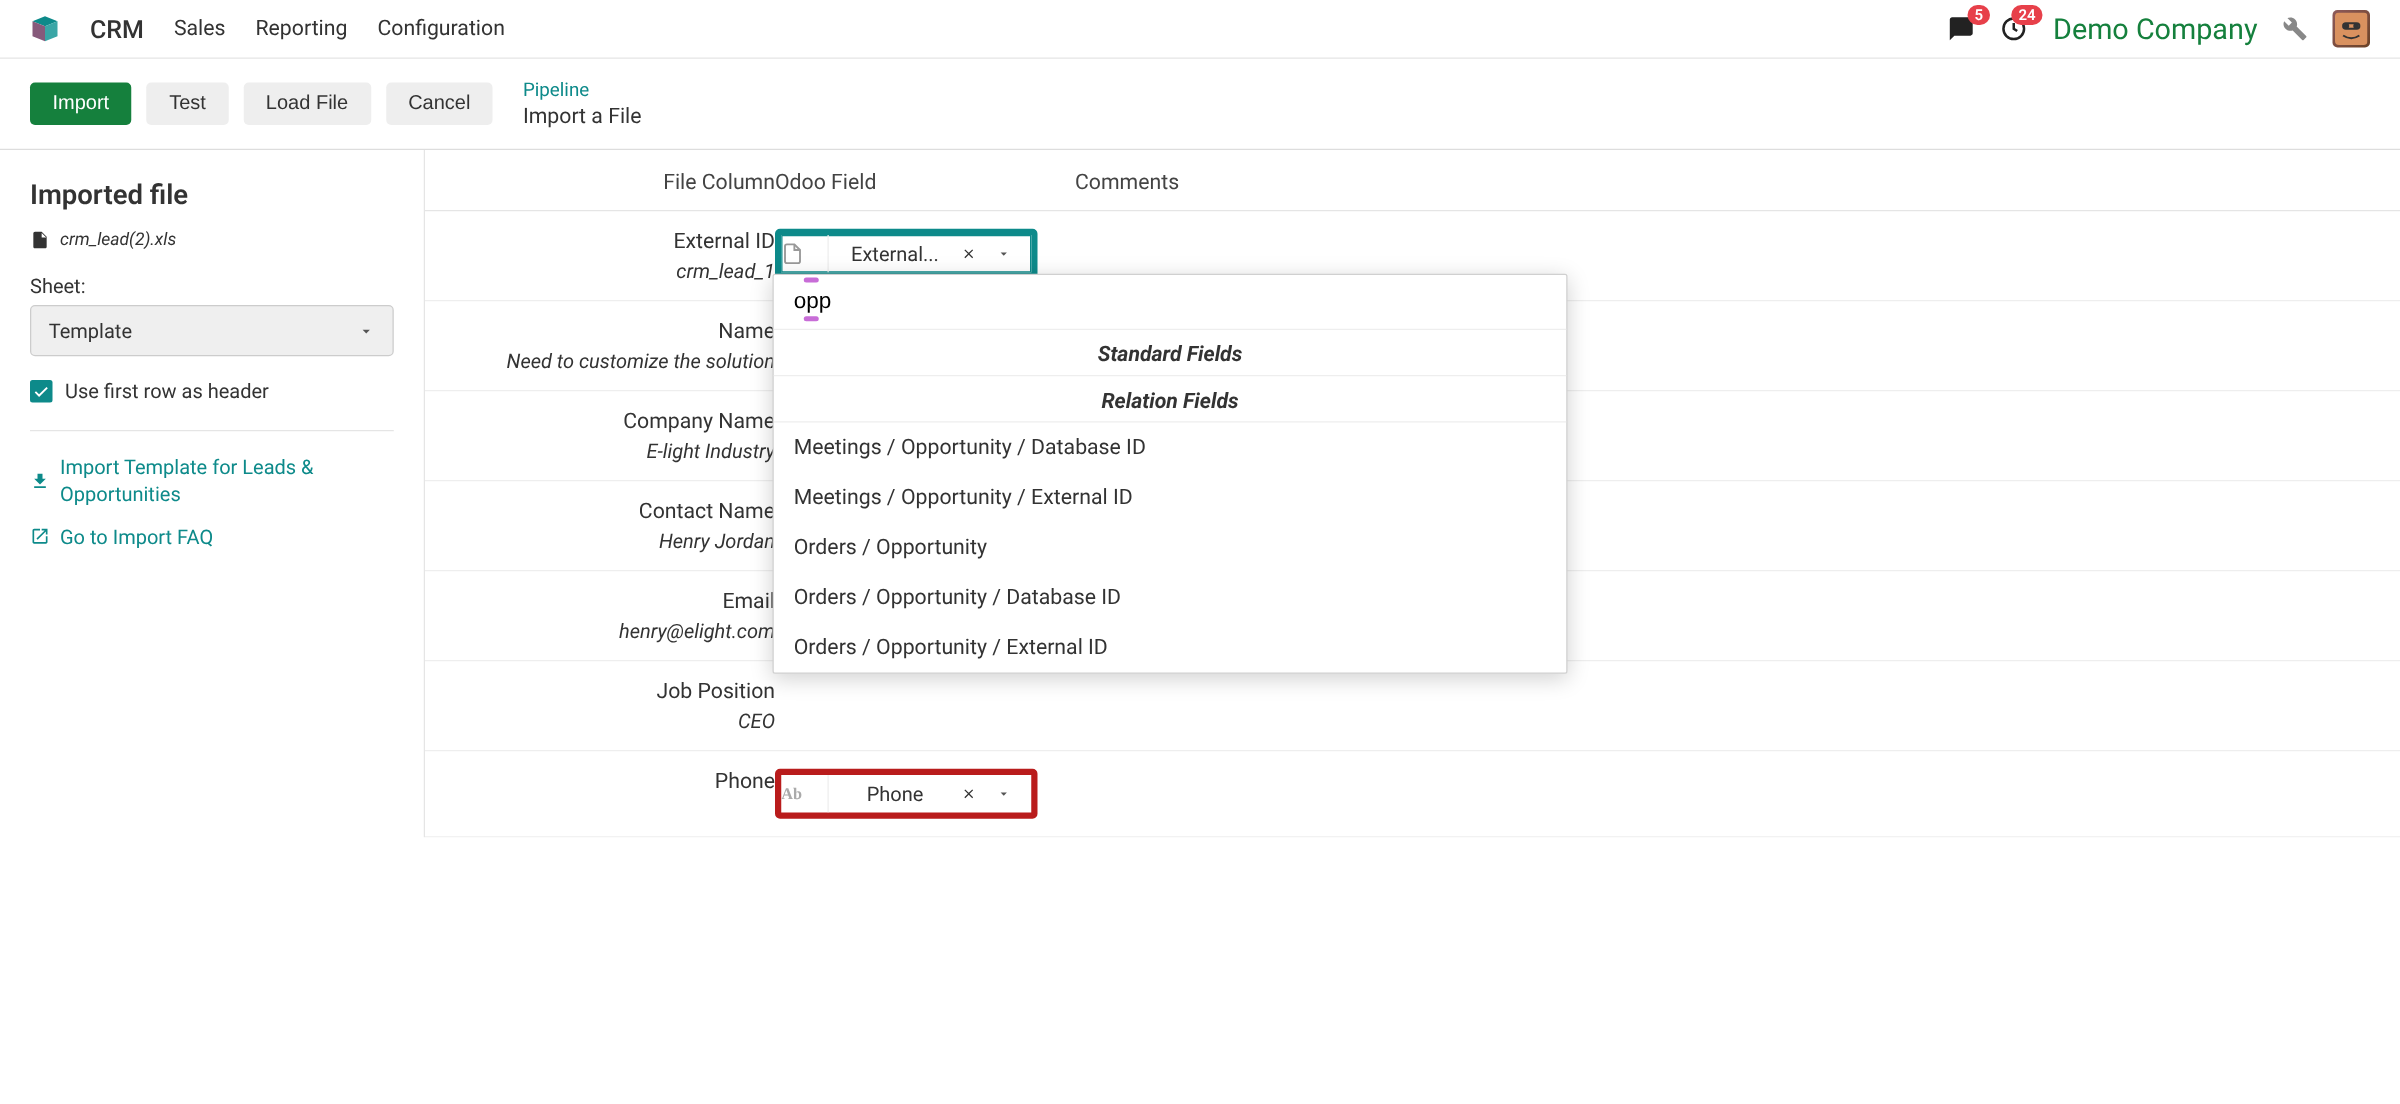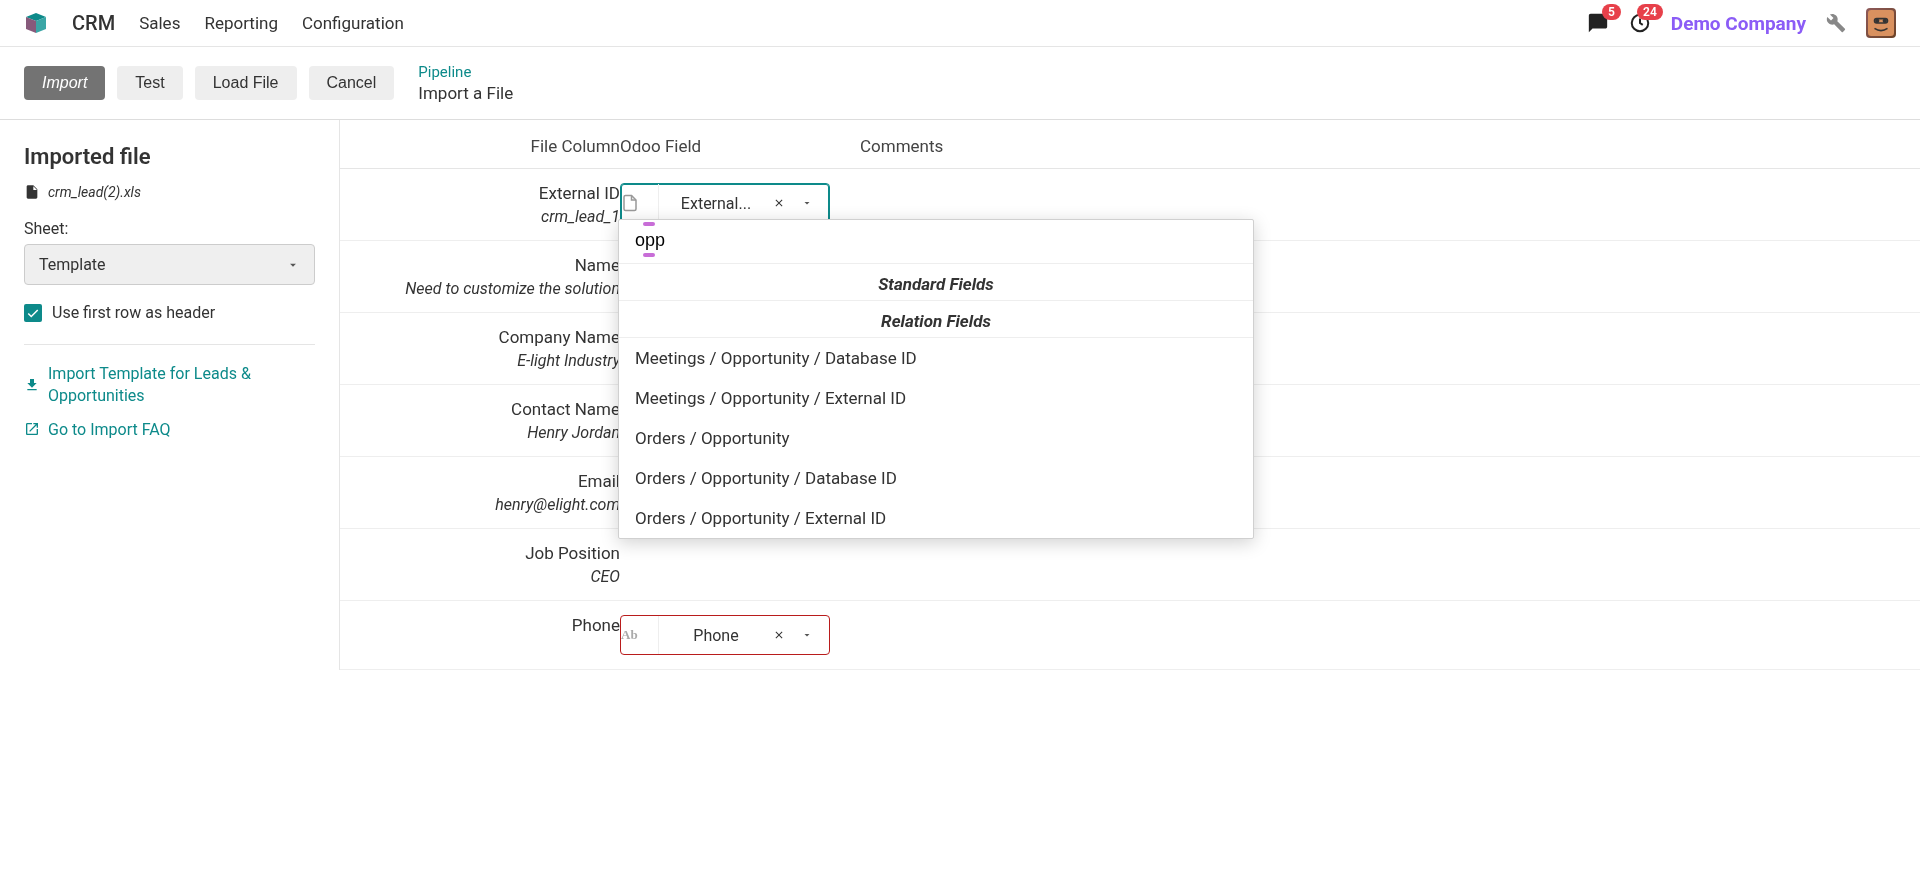--- a/index.html
+++ b/index.html
@@ -8,27 +8,27 @@
   
   .navbar { display: flex; align-items: center; justify-content: space-between; padding: 8px 24px; border-bottom: 1px solid #e5e5e5; }
   .nav-left { display: flex; align-items: center; gap: 24px; }
   .logo { display: flex; align-items: center; }
   .logo svg { width: 24px; height: 24px; }
   .app-name { font-size: 20px; font-weight: 500; color: #333; }
   .nav-link { font-size: 17px; color: #333; cursor: pointer; }
   .nav-right { display: flex; align-items: center; gap: 20px; }
   .badge-wrap { position: relative; cursor: pointer; }
   .badge { position: absolute; top: -8px; right: -12px; background: #e7404a; color: #fff; border-radius: 14px; font-size: 12px; font-weight: 600; padding: 1px 6px; min-width: 18px; text-align: center; }
-  .company-name { font-size: 19px; color: #8b5cf6; font-weight: bold; }
+  .company-name { font-size: 23px; color: #15803d; }
   .avatar { width: 30px; height: 30px; border-radius: 4px; background: linear-gradient(135deg, #8e5a5a, #6b4226); display: flex; align-items: center; justify-content: center; }
 
   
   .toolbar { display: flex; align-items: center; padding: 16px 24px; gap: 12px; border-bottom: 1px solid #ddd; }
   .btn { border: none; border-radius: 4px; padding: 8px 18px; font-size: 16px; cursor: pointer; }
-  .btn-primary { background: #737373; color: #fff; font-style: italic; }
+  .btn-primary { background: #15803d; color: #fff; }
   .btn-secondary { background: #eeeeee; color: #333; }
   .breadcrumb { margin-left: 12px; display: flex; flex-direction: column; gap: 2px; }
   .breadcrumb-link { color: #0d8a8a; font-size: 15px; cursor: pointer; }
   .breadcrumb-current { font-size: 17px; color: #333; }
 
   
   .main { display: flex; }
   .side { width: 340px; border-right: 1px solid #e5e5e5; padding: 24px; }
   .section-title { font-size: 22px; font-weight: 600; margin-bottom: 14px; }
   .file-row { display: flex; align-items: center; gap: 8px; margin-bottom: 18px; font-style: italic; }
@@ -43,21 +43,21 @@
   
   .content { flex: 1; }
   .table-header { display: flex; padding: 16px 20px 12px; border-bottom: 1px solid #e5e5e5; font-size: 17px; color: #444; }
   .col-file { width: 260px; text-align: right; }
   .col-odoo { width: 240px; }
   .col-comment { flex: 1; }
   .table-row { display: flex; align-items: flex-start; padding: 14px 20px; border-bottom: 1px solid #eee; }
   .row-label { font-size: 17px; }
   .row-sample { font-style: italic; color: #333; font-size: 16px; margin-top: 4px; }
 
-  .field-select { display: flex; align-items: center; border: 1px solid #b91c1c; border-radius: 4px; height: 40px; overflow: hidden; background: #fff; }
+  .field-select { display: flex; align-items: center; border: 5px solid #b91c1c; border-radius: 4px; height: 40px; overflow: hidden; background: #fff; }
   .field-select.active { border-color: #0d8a8a; box-shadow: 0 0 0 1px #0d8a8a inset; }
   .field-icon { width: 38px; display: flex; align-items: center; color: #888; border-right: 1px solid #eee; height: 100%; }
   .field-text { flex: 1; padding: 0 10px; font-size: 16px; text-align: center; overflow: hidden; white-space: nowrap; text-overflow: ellipsis; }
   .field-clear { width: 28px; text-align: center; cursor: pointer; }
   .field-caret { width: 28px; text-align: center; cursor: pointer; color: #555; }
 
   
   .dropdown { position: absolute; background: #fff; border: 1px solid #d0d0d0; box-shadow: 0 4px 18px rgba(0,0,0,0.18); border-radius: 2px; z-index: 50; }
   .dd-search { padding: 10px 16px 12px; border-bottom: 1px solid #eee; position: relative; }
   .dd-search input { border: none; font-size: 18px; width: 100%; outline: none; }

